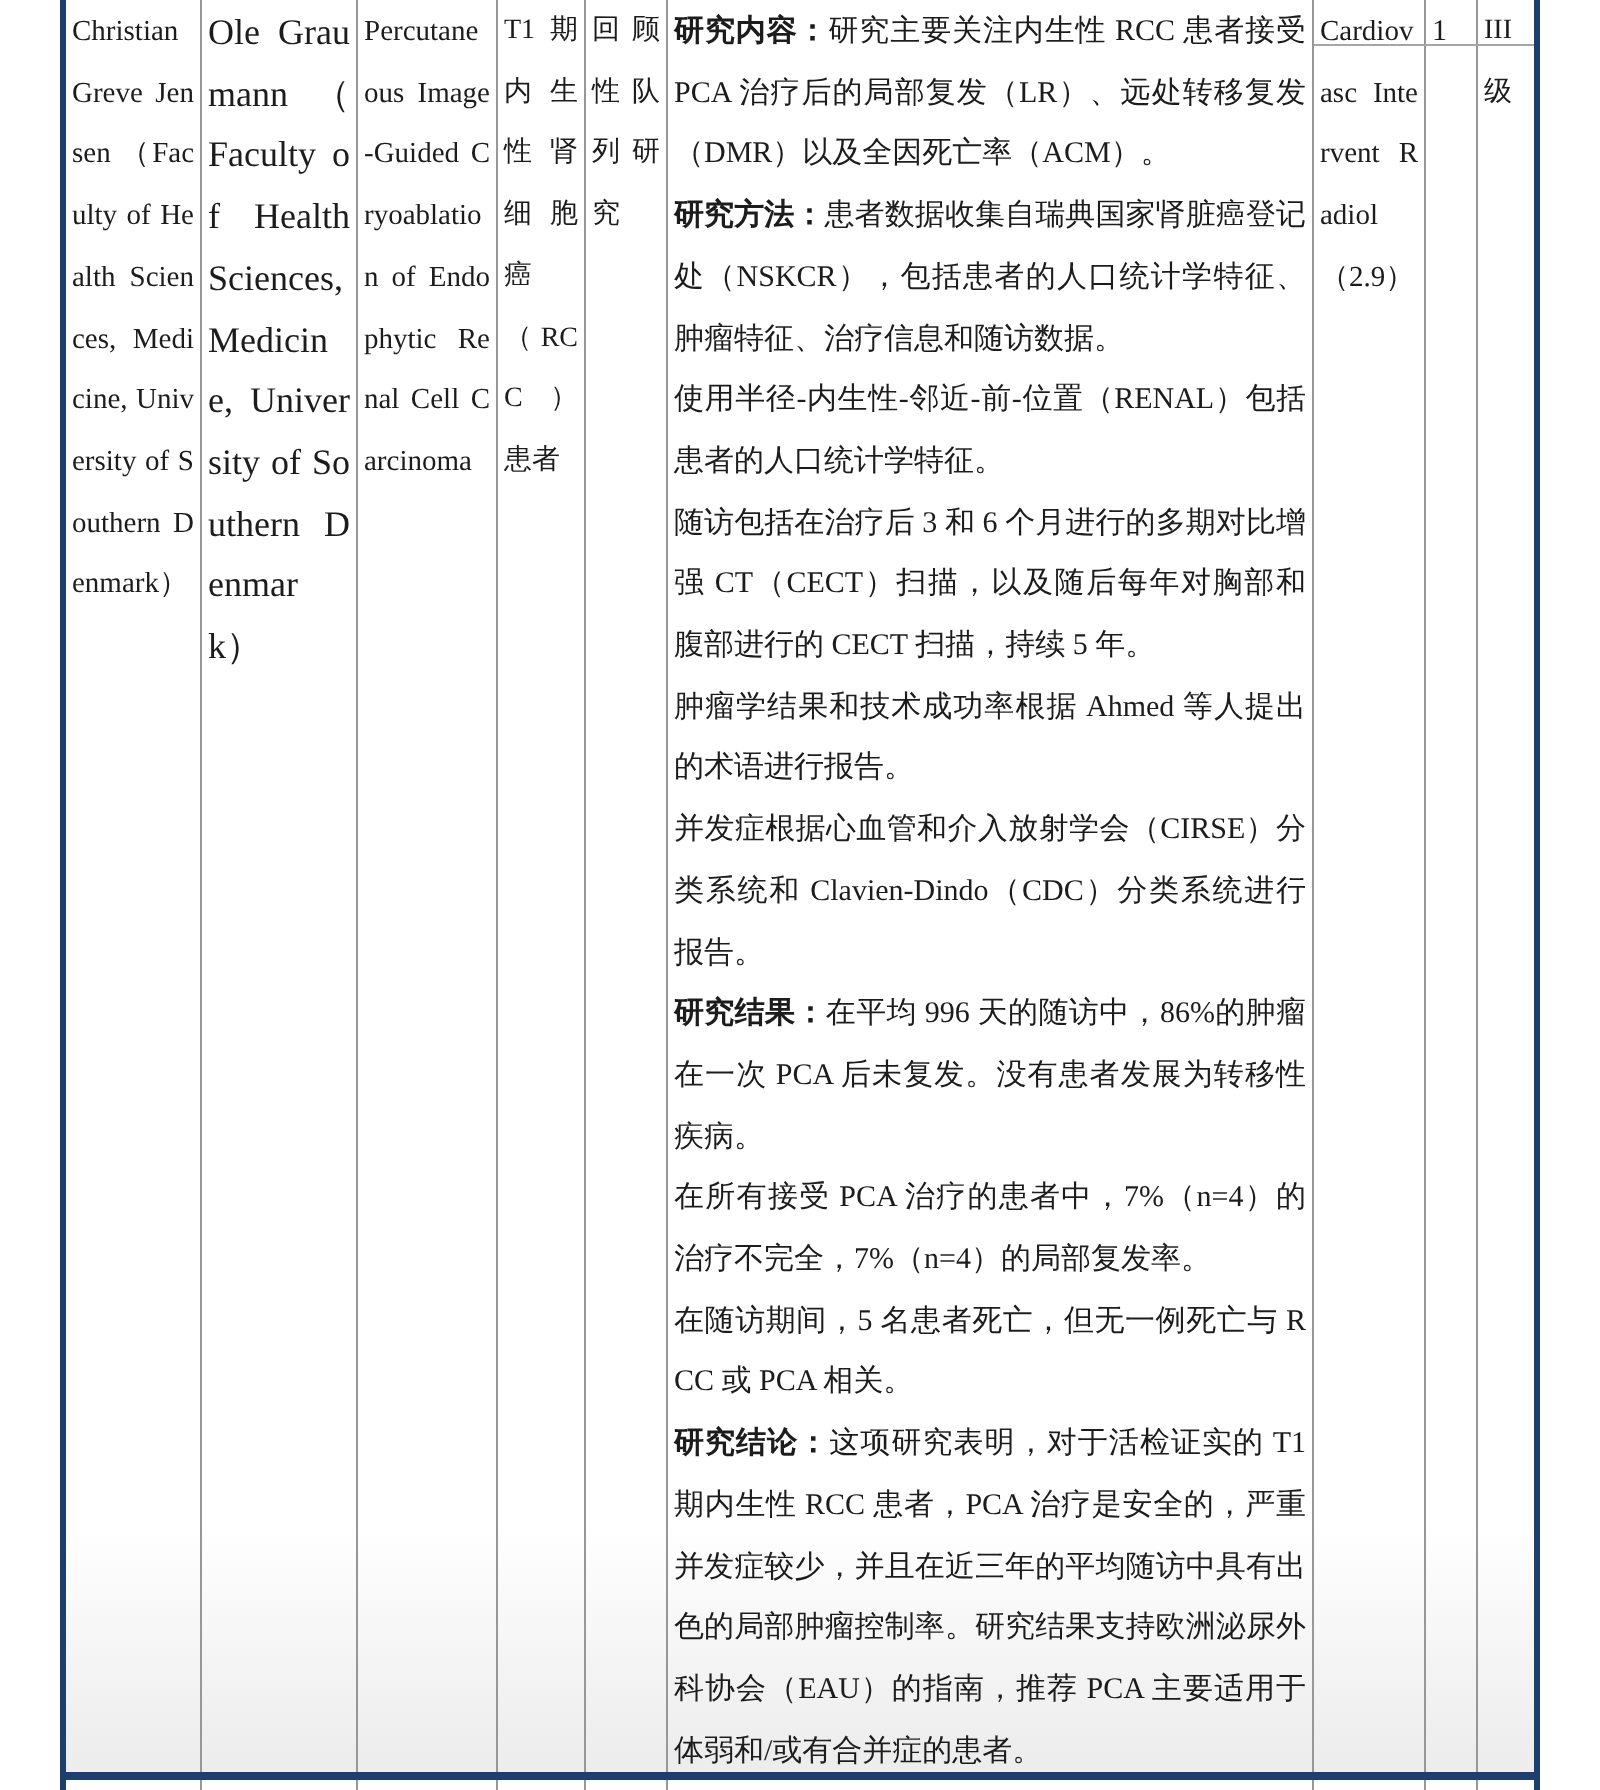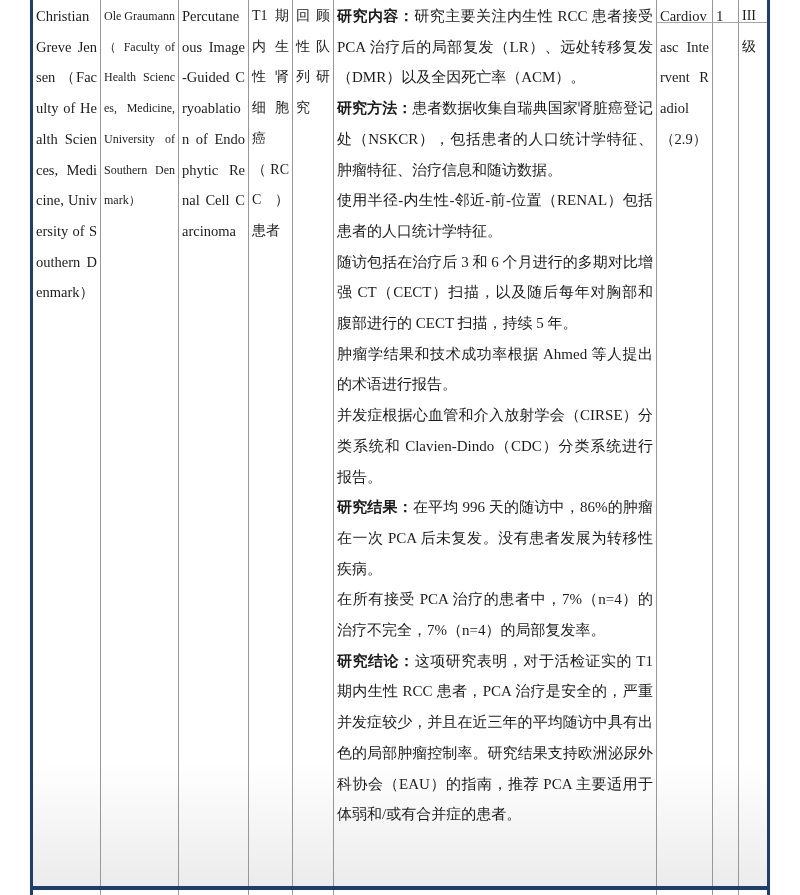--- a/index.html
+++ b/index.html
@@ -19,21 +19,21 @@
     border-bottom:4px solid var(--border-blue,#1e3f6d);
     background:linear-gradient(180deg,#ffffff 0%,#ffffff 86%,#ededed 99%);
     justify-content:center;
   }
   .cell{
     box-sizing:border-box;border-right:1px solid var(--grid-gray,#979797);
     padding:1px 3px 0 3px;line-height:30.7px;overflow:hidden;
     text-align:justify;word-break:break-all;
   }
   .c1{width:68px;font-size:14.5px;}
-  .c2{width:78px;font-size:12px;}
+  .c2{width:78px;font-size:18px;}
   .c3{width:70px;font-size:14.5px;}
   .c4{width:44px;font-size:14px;}
   .c5{width:41px;font-size:14px;}
   .c6{width:323px;font-size:15px;}
   .c7{width:56px;font-size:14.5px;}
   .c8{width:26px;font-size:15px;}
   .c9{width:28px;font-size:14px;border-right:none;}
   .para{margin:0;text-align:justify;word-break:break-all;}
   .para .lbl{font-weight:bold;}
 
@@ -73,20 +73,21 @@
 
     <div class="cell c6">
       <p class="para"><span class="lbl">研究内容：</span><span>研究主要关注内生性 RCC 患者接受 PCA 治疗后的局部复发（LR）、远处转移复发（DMR）以及全因死亡率（ACM）。</span></p>
       <p class="para"><span class="lbl">研究方法：</span><span>患者数据收集自瑞典国家肾脏癌登记处（NSKCR），包括患者的人口统计学特征、肿瘤特征、治疗信息和随访数据。</span></p>
       <p class="para"><span class="lbl"></span><span>使用半径-内生性-邻近-前-位置（RENAL）包括患者的人口统计学特征。</span></p>
       <p class="para"><span class="lbl"></span><span>随访包括在治疗后 3 和 6 个月进行的多期对比增强 CT（CECT）扫描，以及随后每年对胸部和腹部进行的 CECT 扫描，持续 5 年。</span></p>
       <p class="para"><span class="lbl"></span><span>肿瘤学结果和技术成功率根据 Ahmed 等人提出的术语进行报告。</span></p>
       <p class="para"><span class="lbl"></span><span>并发症根据心血管和介入放射学会（CIRSE）分类系统和 Clavien-Dindo（CDC）分类系统进行报告。</span></p>
       <p class="para"><span class="lbl">研究结果：</span><span>在平均 996 天的随访中，86%的肿瘤在一次 PCA 后未复发。没有患者发展为转移性疾病。</span></p>
       <p class="para"><span class="lbl"></span><span>在所有接受 PCA 治疗的患者中，7%（n=4）的治疗不完全，7%（n=4）的局部复发率。</span></p>
+      <p class="para"><span class="lbl"></span><span>在随访期间，5 名患者死亡，但无一例死亡与 RCC 或 PCA 相关。</span></p>
       <p class="para"><span class="lbl">研究结论：</span><span>这项研究表明，对于活检证实的 T1 期内生性 RCC 患者，PCA 治疗是安全的，严重并发症较少，并且在近三年的平均随访中具有出色的局部肿瘤控制率。研究结果支持欧洲泌尿外科协会（EAU）的指南，推荐 PCA 主要适用于体弱和/或有合并症的患者。</span></p>
     </div>
 
     <div class="cell c7">Cardiovasc Intervent Radiol （2.9）</div>
 
     <div class="cell c8">1</div>
 
     <div class="cell c9">III级</div>
 
     <div class="partial-top-line"></div>

